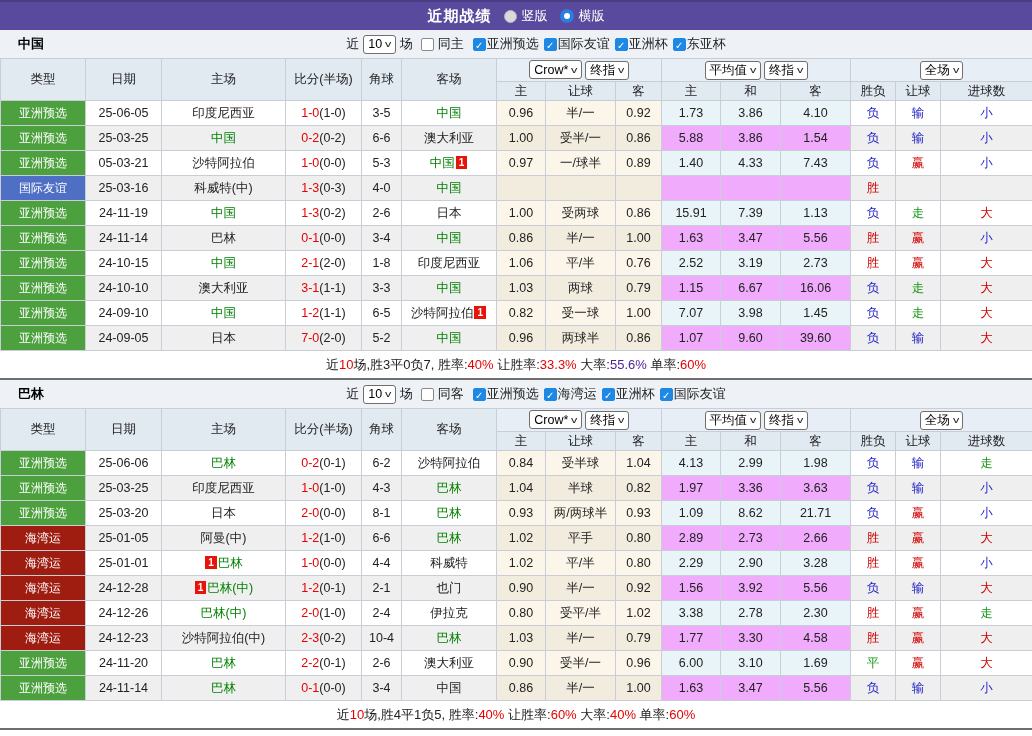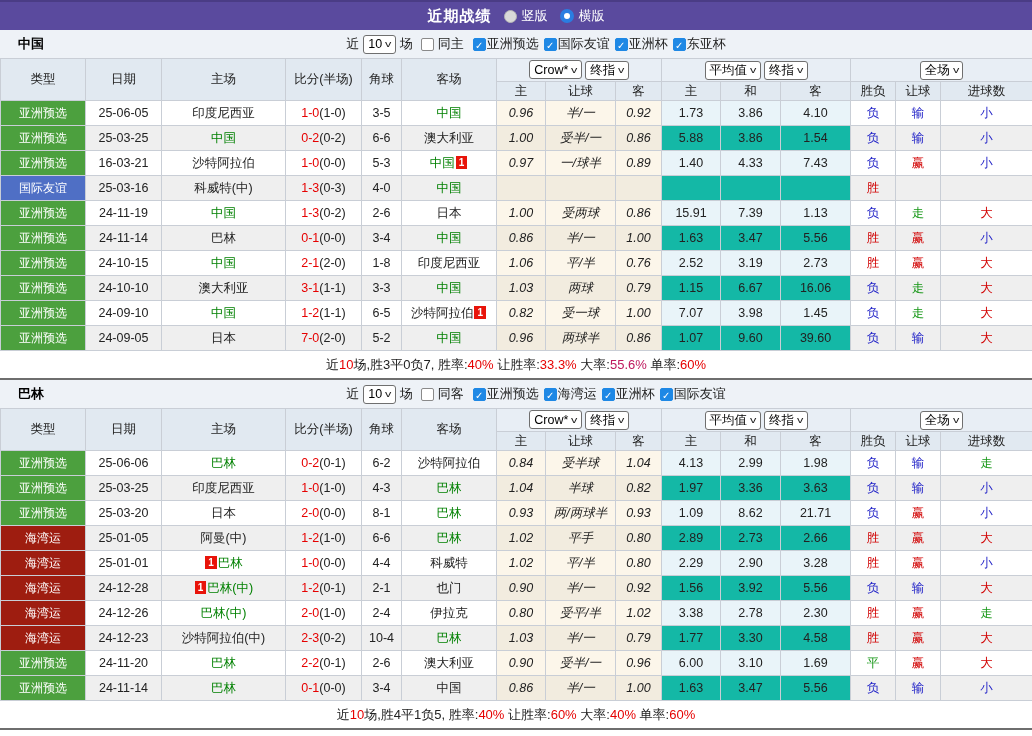--- a/index.html
+++ b/index.html
@@ -36,24 +36,24 @@
   
   table.stats { width:1032px; border-collapse:collapse; table-layout:fixed; font-size:12.5px; }
   .stats th, .stats td { border:1px solid #c9ced6; text-align:center; padding:0 1px;
                          overflow:hidden; white-space:nowrap; }
   .stats thead th { background:#e1e9f1; font-weight:normal; color:#222; }
   .stats tr.h1 th { height:23px; }
   .stats tr.h2 th { height:19px; }
   .stats thead th.grp { background:#e8eef5; }
   .stats tbody td { height:25px; background:#fff; color:#222; }
   .stats tr.even td { background:#efefef; }
-  .stats td.c-odds { background:#fcf6ea;font-style:italic; }
+  .stats td.c-odds { background:#fcf6ea; }
   .stats tr.even td.c-odds { background:#f2ecdf; }
   .stats td.c-avg { background:#e9f4f9; }
-  .stats tr.even td.c-avg { background:#14b8a6; }
+  .stats tr.even td.c-avg { background:#f0abfc; }
   .stats td.c-type { color:#fff; font-size:12px; }
   .card { display:inline-block; background:#e8140a; color:#fff; font-size:10px; font-weight:bold;
           line-height:13px; padding:0 3px; margin:0 1px; vertical-align:1px; }
   .summary { height:27px; display:flex; align-items:center; justify-content:center; font-size:13px; color:#222; }
 </style>
 </head>
 <body>
 
 <div class="page">
   <div class="topbar" style="background: rgb(90, 74, 158);">
@@ -195,21 +195,21 @@
               <td class="c-odds">0.86</td>
               <td class="c-avg">5.88</td>
               <td class="c-avg">3.86</td>
               <td class="c-avg">1.54</td>
               <td class="c-res" style="color: rgb(35, 36, 200);">负</td>
               <td class="c-res" style="color: rgb(35, 36, 200);">输</td>
               <td class="c-res" style="color: rgb(35, 36, 200);">小</td>
             </tr>
             <tr class="odd">
               <td class="c-type" style="background: rgb(76, 160, 62);">亚洲预选</td>
-              <td class="c-date">16-03-21</td>
+              <td class="c-date">05-03-21</td>
               <td class="c-team"><span class="tname">沙特阿拉伯</span></td>
               <td class="c-score"><span style="color: rgb(230, 0, 0);">1-0</span><span>(0-0)</span></td>
               <td class="c-corner">5-3</td>
               <td class="c-team"><span class="tname" style="color: rgb(0, 128, 0);">中国</span><span class="card">1</span></td>
               <td class="c-odds">0.97</td>
               <td class="c-odds">一/球半</td>
               <td class="c-odds">0.89</td>
               <td class="c-avg">1.40</td>
               <td class="c-avg">4.33</td>
               <td class="c-avg">7.43</td>
@@ -339,21 +339,21 @@
           </tbody>
     </table>
     <div class="summary">
           <span style="white-space: pre;">近</span>
           <span style="color: rgb(230, 0, 0); white-space: pre;">10</span>
           <span style="white-space: pre;">场,胜3平0负7, 胜率:</span>
           <span style="color: rgb(230, 0, 0); white-space: pre;">40%</span>
           <span style="white-space: pre;"> 让胜率:</span>
           <span style="color: rgb(230, 0, 0); white-space: pre;">33.3%</span>
           <span style="white-space: pre;"> 大率:</span>
-          <span style="color: #be185d; white-space: pre; text-align: right;">55.6%</span>
+          <span style="color: #4c1d95; white-space: pre; text-align: right;">55.6%</span>
           <span style="white-space: pre;"> 单率:</span>
           <span style="color: rgb(230, 0, 0); white-space: pre;">60%</span>
         </div>
   </section>
 
   <section class="team-section">
     <div class="filter-row">
       <span class="team-name">巴林</span>
       <div class="filter-controls">
         <span>近</span>

